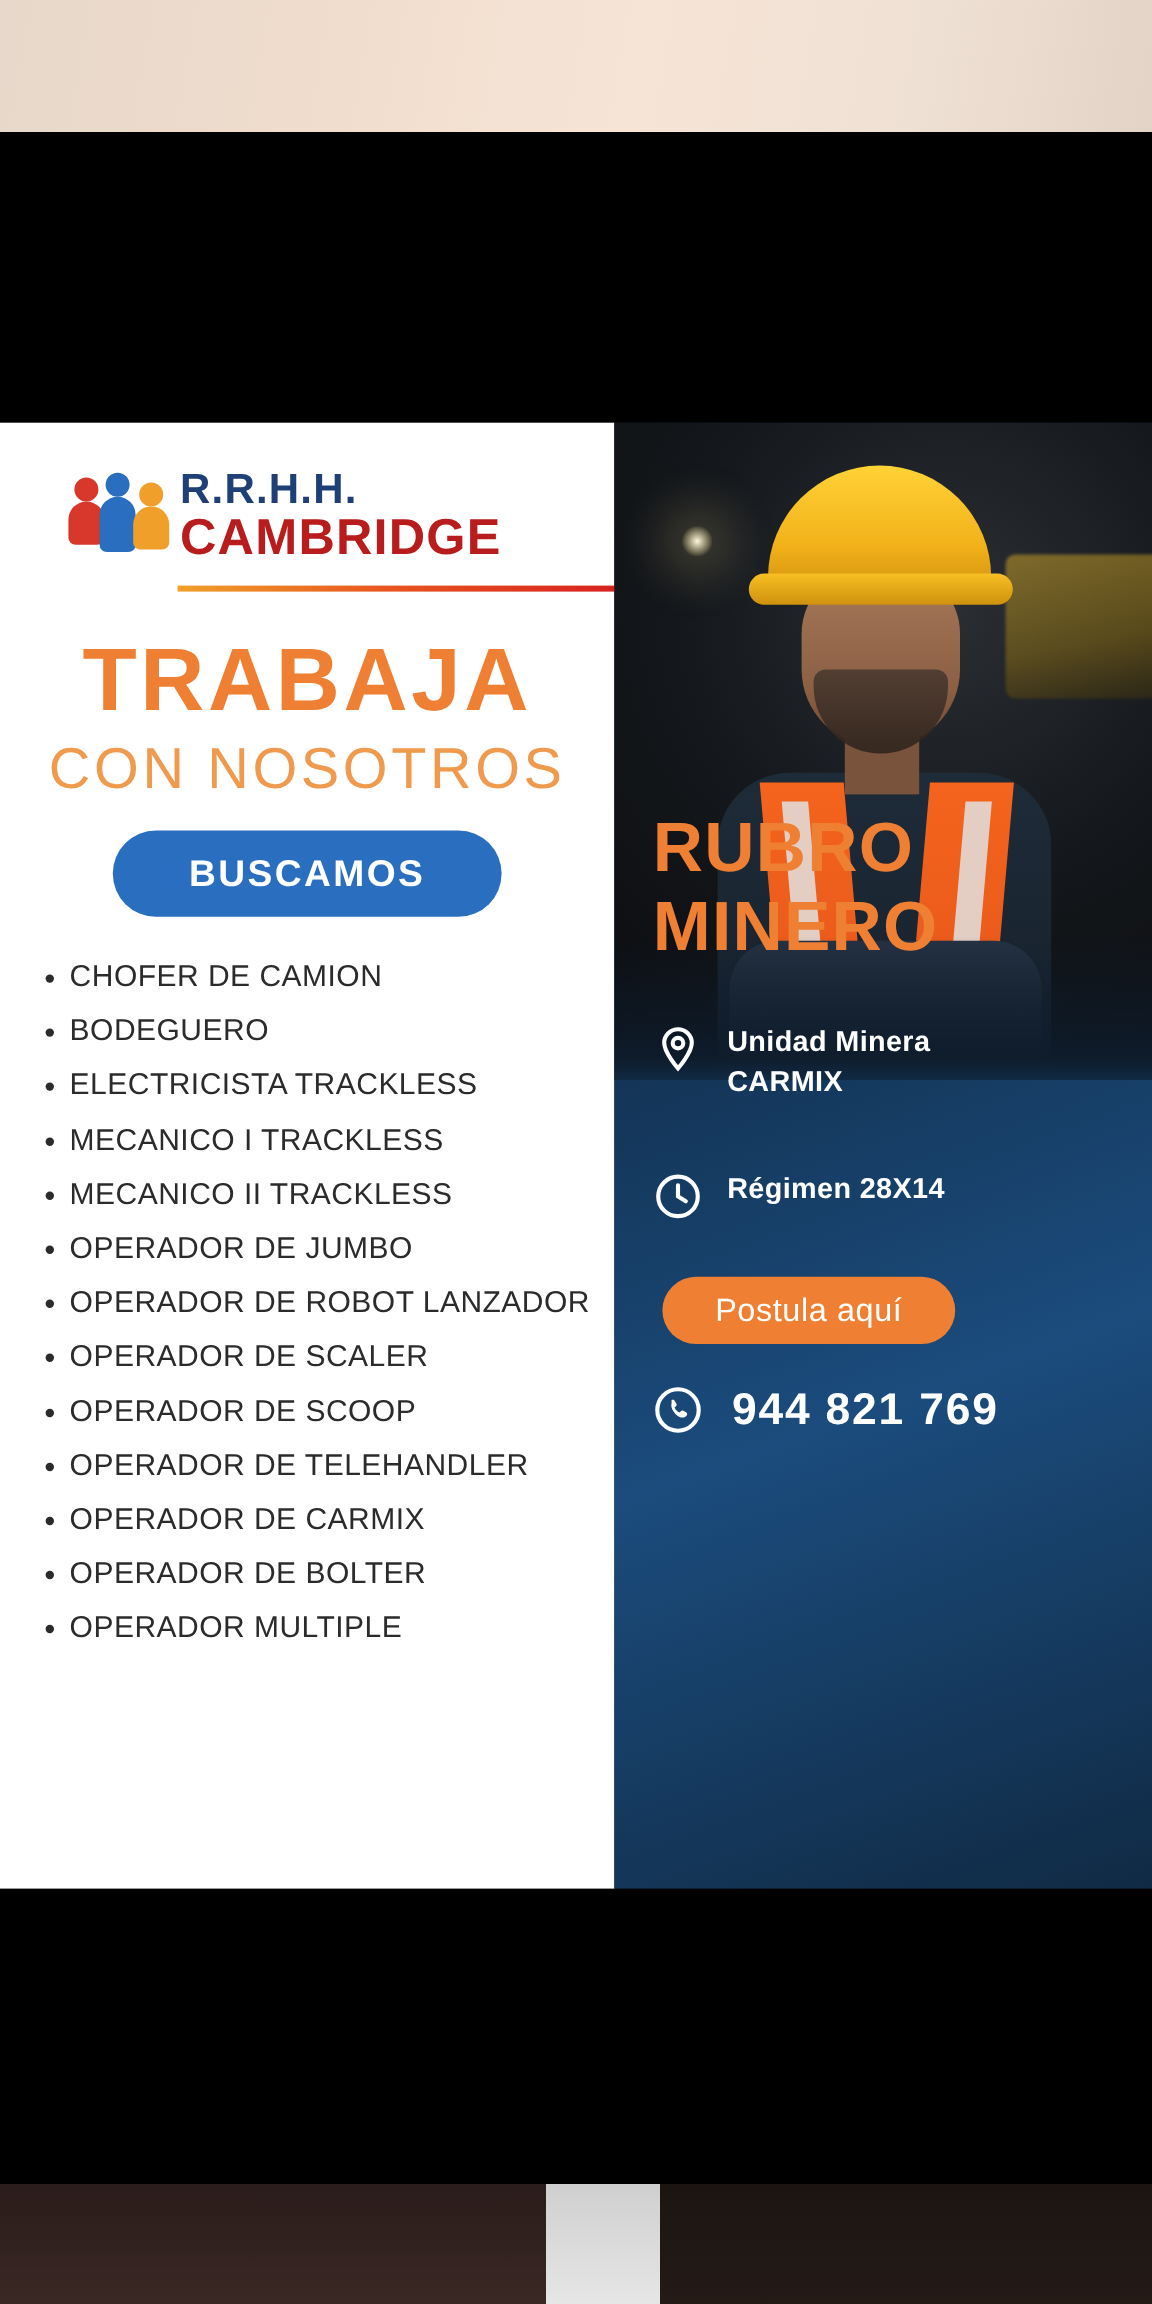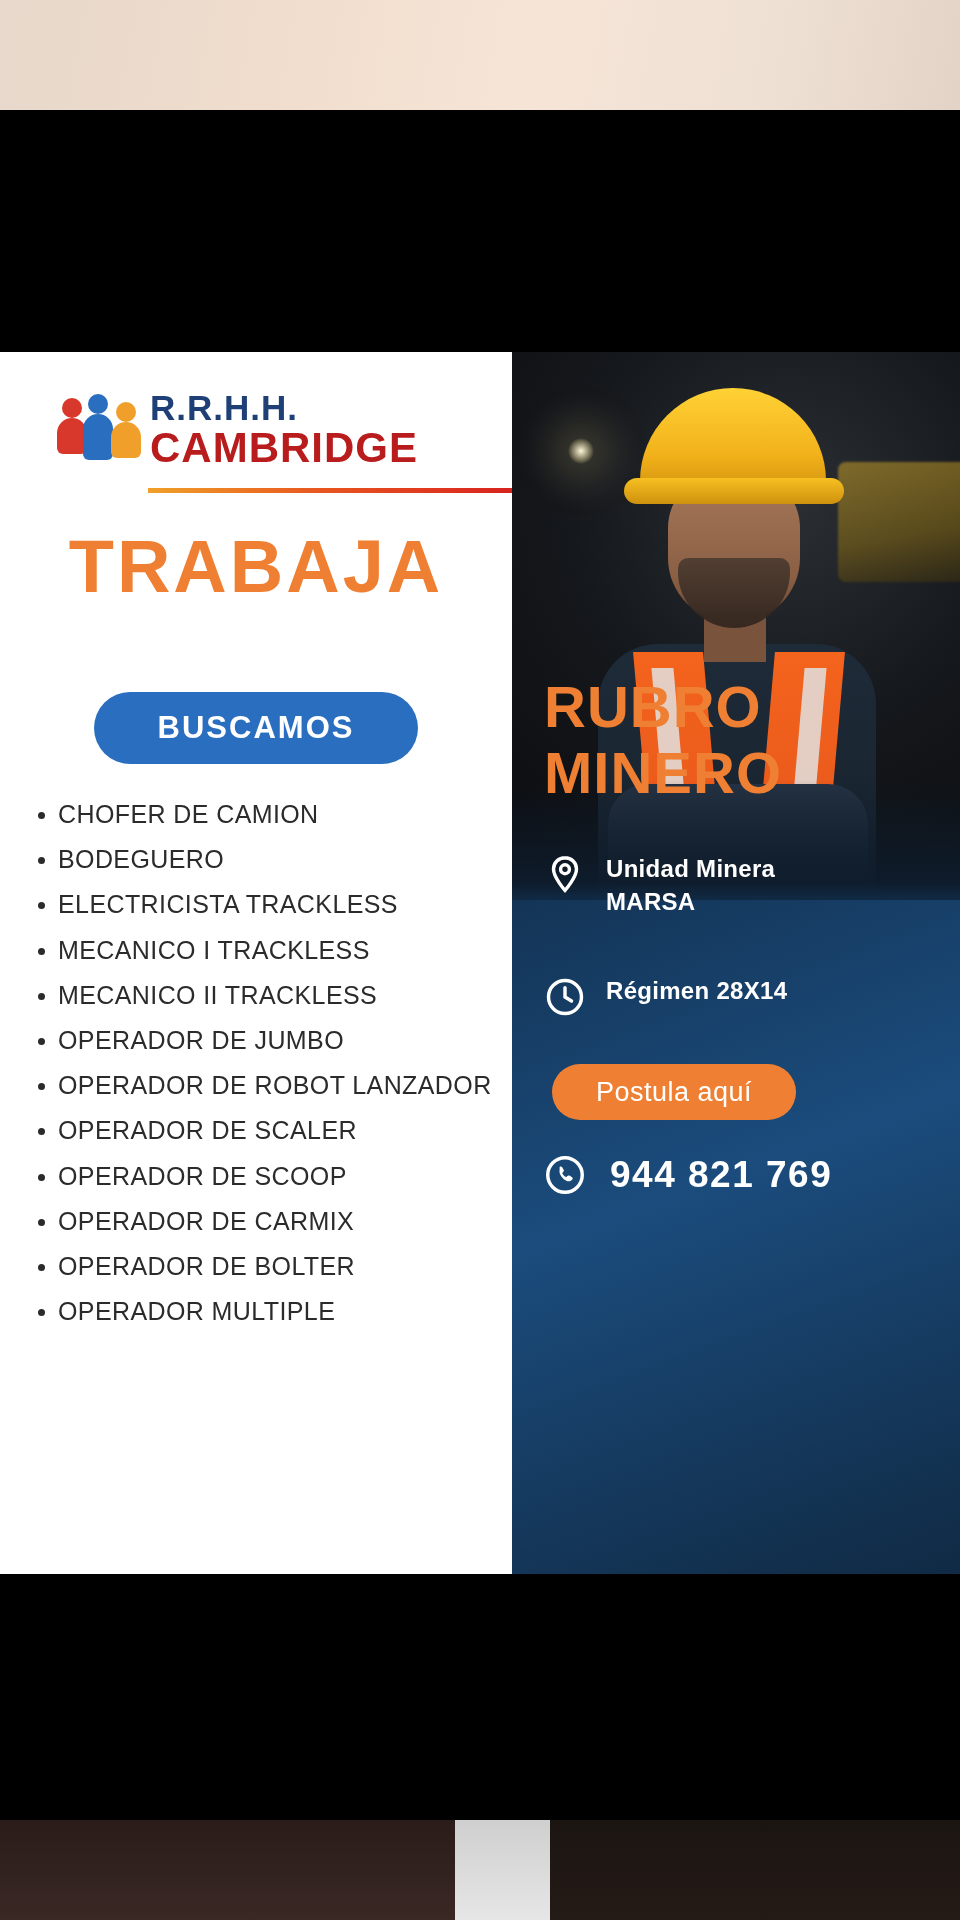--- a/index.html
+++ b/index.html
@@ -397,33 +397,35 @@
           <div class="person p-body" style="left:53px; top:28px; background:#f0a02a;"></div>
         </div>
         <div class="logo-text">
           <div class="logo-line1">R.R.H.H.</div>
           <div class="logo-line2">CAMBRIDGE</div>
         </div>
         <div class="logo-underline"></div>
       </div>
 
       <div class="trabaja">TRABAJA</div>
+      <div class="con-nosotros">CON NOSOTROS</div>
 
       <button class="buscamos-btn">BUSCAMOS</button>
 
       <ul class="job-list">
         <li>CHOFER DE CAMION</li>
         <li>BODEGUERO</li>
         <li>ELECTRICISTA TRACKLESS</li>
         <li>MECANICO I TRACKLESS</li>
         <li>MECANICO II TRACKLESS</li>
         <li>OPERADOR DE JUMBO</li>
         <li>OPERADOR DE ROBOT LANZADOR</li>
         <li>OPERADOR DE SCALER</li>
         <li>OPERADOR DE SCOOP</li>
+        <li>OPERADOR DE TELEHANDLER</li>
         <li>OPERADOR DE CARMIX</li>
         <li>OPERADOR DE BOLTER</li>
         <li>OPERADOR MULTIPLE</li>
       </ul>
     </div>
 
     <div class="right-panel">
 
       <div class="photo">
         <div class="lamp"></div>
@@ -447,21 +449,21 @@
         <div>MINERO</div>
       </div>
 
       <div class="info-row" id="row-unit">
         <svg class="info-icon" viewBox="0 0 24 24" fill="none" stroke="#ffffff" stroke-width="1.8">
           <path d="M12 3c-3.3 0-6 2.6-6 5.9 0 4.4 6 11.1 6 11.1s6-6.7 6-11.1C18 5.6 15.3 3 12 3z"></path>
           <circle cx="12" cy="9" r="2.3"></circle>
         </svg>
         <div class="info-text">
           <div>Unidad Minera</div>
-          <div>MARSA</div>
+          <div>CARMIX</div>
         </div>
       </div>
 
       <div class="info-row" id="row-regimen">
         <svg class="info-icon" viewBox="0 0 24 24" fill="none" stroke="#ffffff" stroke-width="1.8">
           <circle cx="12" cy="12" r="8.6"></circle>
           <path d="M12 7.2V12l3.4 2.1" stroke-linecap="round"></path>
         </svg>
         <div class="info-text">Régimen 28X14</div>
       </div>

